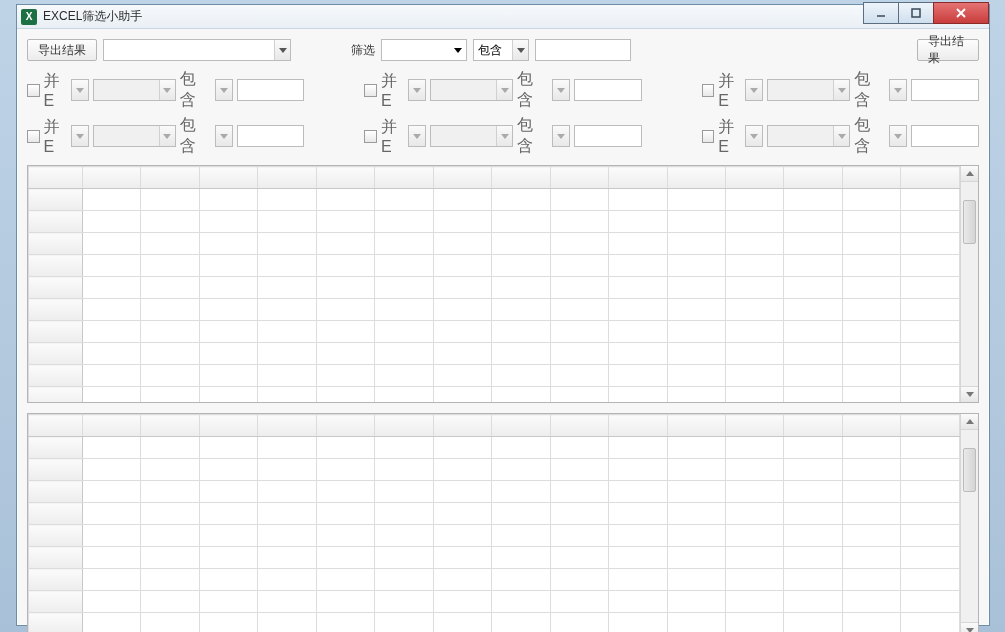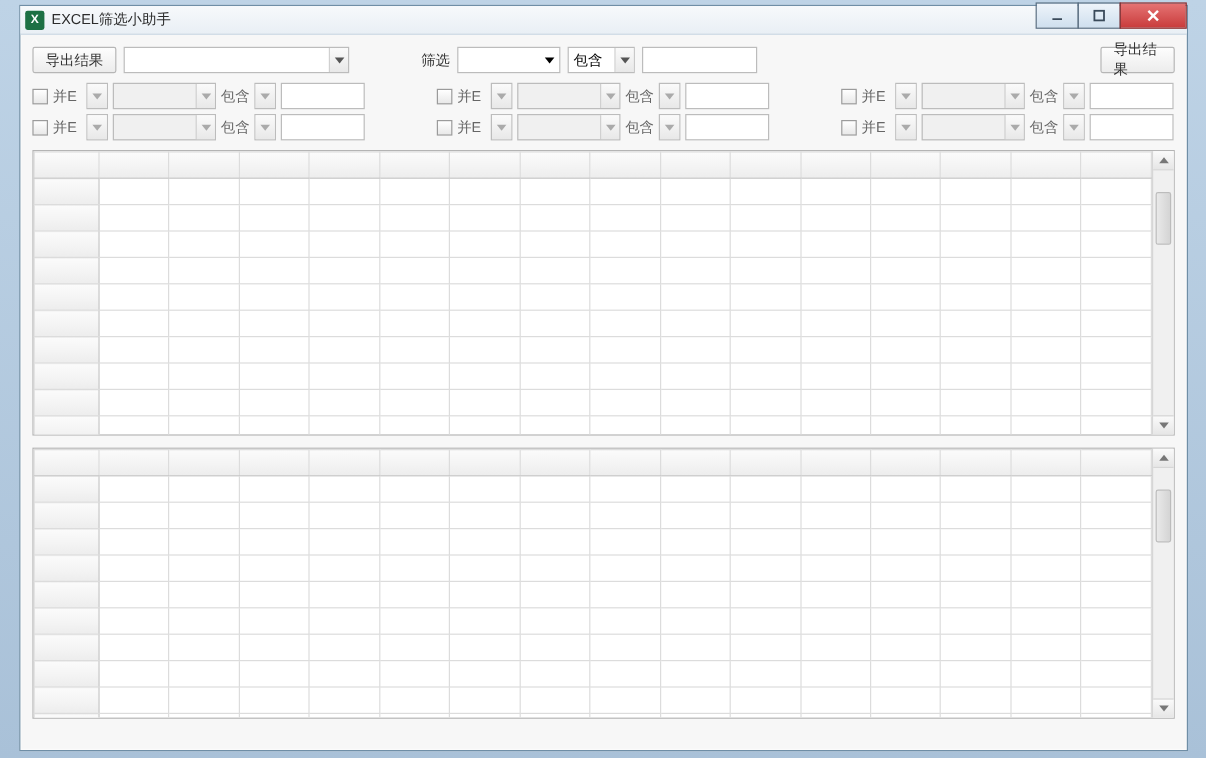--- a/index.html
+++ b/index.html
@@ -116,21 +116,21 @@
     gap: 60px;
     margin-bottom: 6px;
   }
   .filter-col { display: flex; flex-direction: column; gap: 4px; }
   .filter-row { display: flex; align-items: center; gap: 4px; }
   .chk {
     width: 13px; height: 13px;
     border: 1px solid #9b9b9b;
     background: linear-gradient(#fff,#e8e8e8);
   }
-  .small-lbl { font-size: 12px; color: #666; width: 24px; }
+  .small-lbl { font-size: 16px; color: #666; width: 24px; }
 
   .grid-wrap {
     border: 1px solid #b4b4b4;
     background: #fff;
     position: relative;
     width: 100%;
     display: flex;
   }
   .grid-wrap.top { height: 238px; margin-top: 8px;}
   .grid-wrap.bot { height: 226px; margin-top: 10px;}

